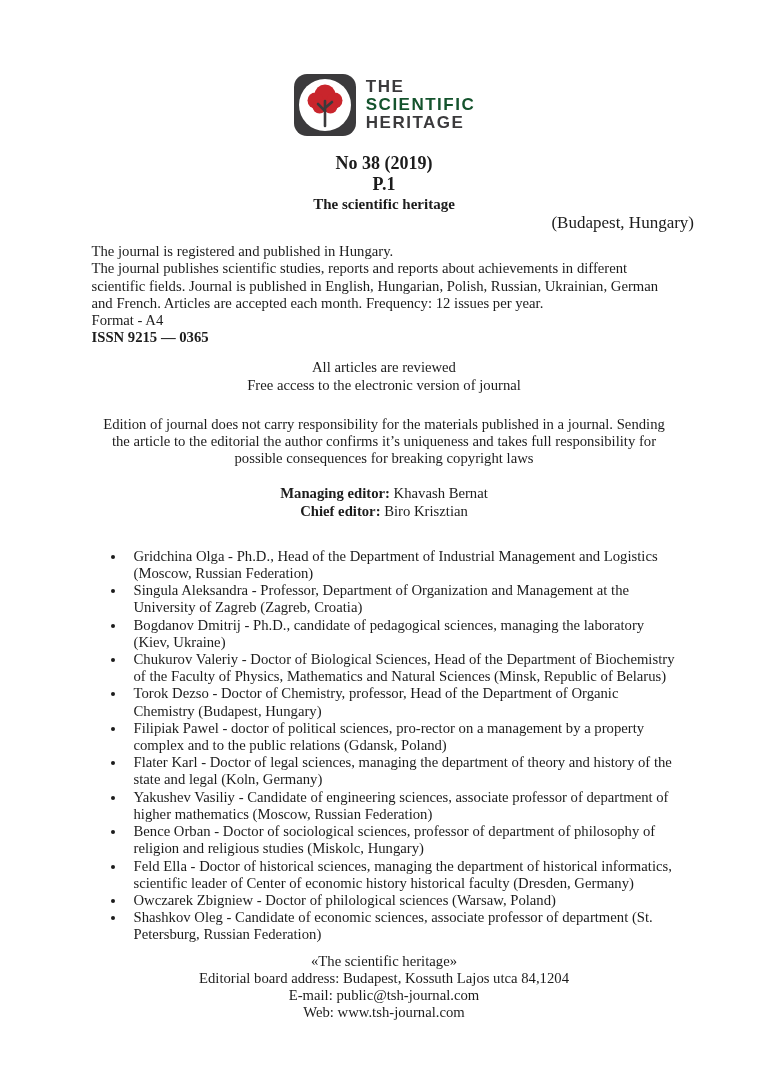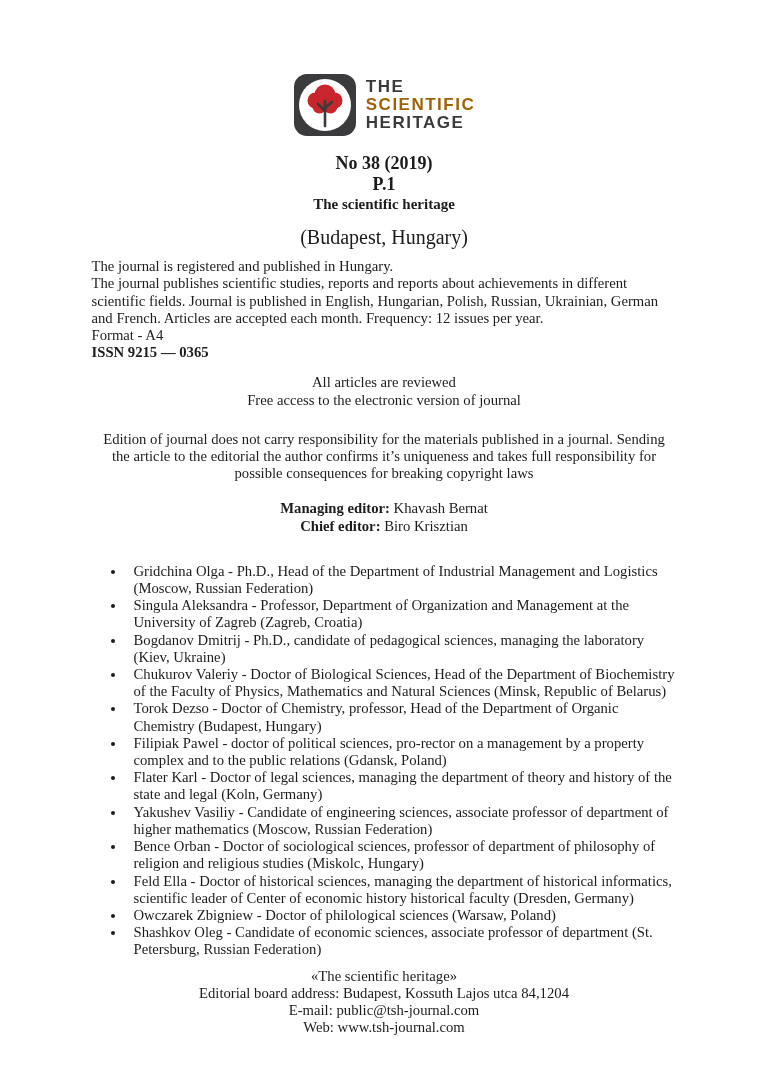--- a/index.html
+++ b/index.html
@@ -25,28 +25,28 @@
   .logo-mark { width:64px; height:64px; display:block; }
   .wordmark {
     font-family:"Liberation Sans", sans-serif;
     font-weight:800;
     font-size:17px;
     line-height:18px;
     letter-spacing:1.5px;
     text-transform:uppercase;
   }
   .wm-dark { color:#3b3a3c; display:block; }
-  .wm-red  { color:#a16207; display:block; }
+  .wm-red  { color:#14532d; display:block; }
 
   
   .header { text-align:center; margin-top:16px; }
   .issue-no { font-size:18px; font-weight:bold; line-height:21px; }
   .part-no  { font-size:18px; font-weight:bold; line-height:21px; }
   .journal-title { font-size:15px; font-weight:bold; line-height:19px; }
-  .location { margin-top:15px; font-size:20px; }
+  .location { font-size:17px;text-align:right; }
 
   
   .about { text-align:left; margin-top:12px; }
   .issn { font-weight:bold; }
 
   
   .review-block { text-align:center; margin-top:13px; }
   .disclaimer { text-align:center; margin-top:22px; width:574px; margin-left:auto; margin-right:auto; }
 
   

